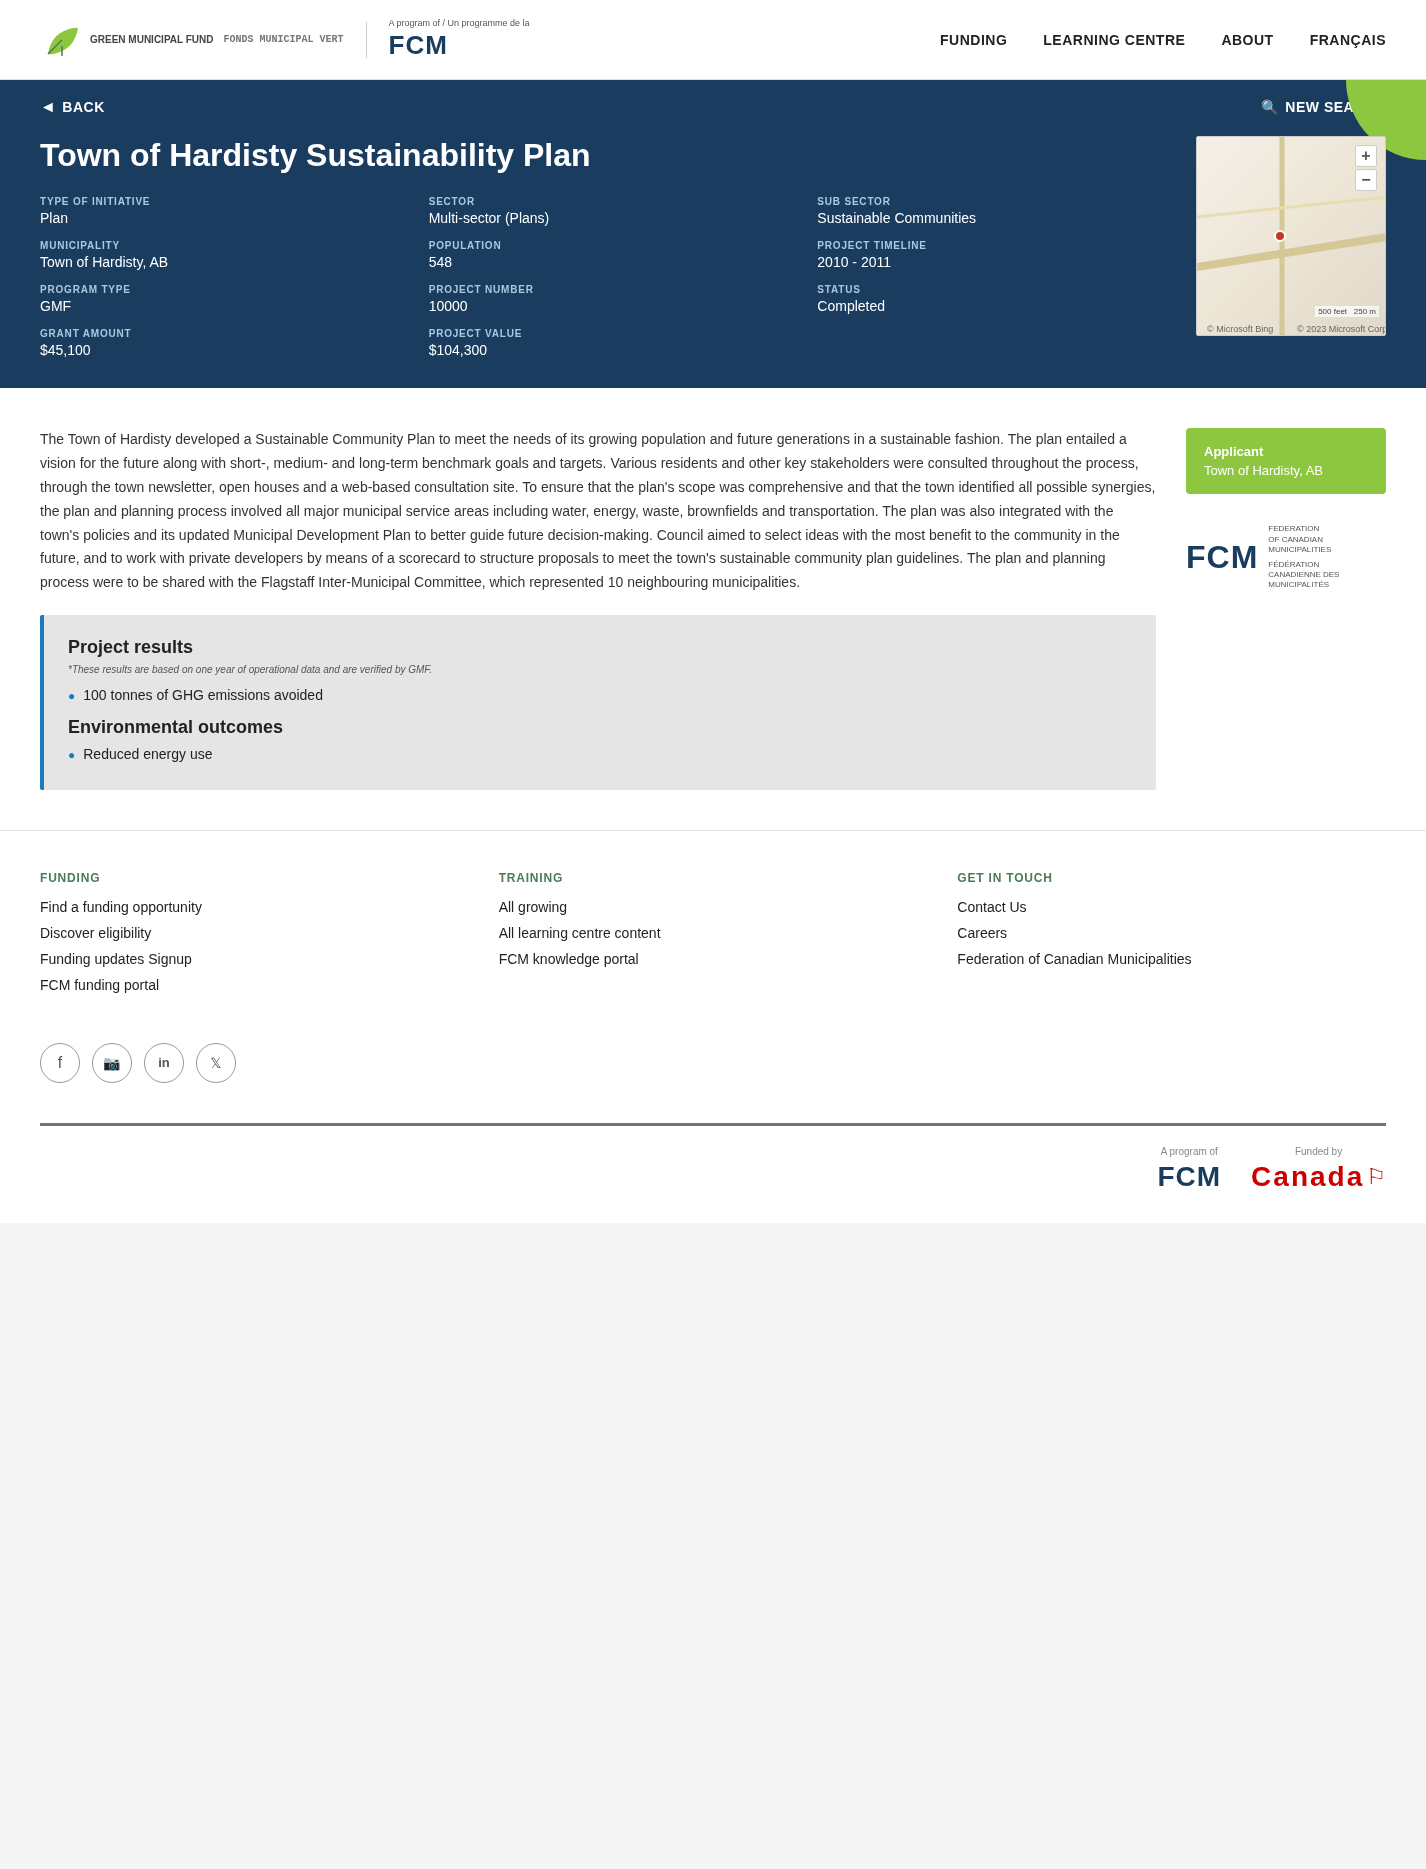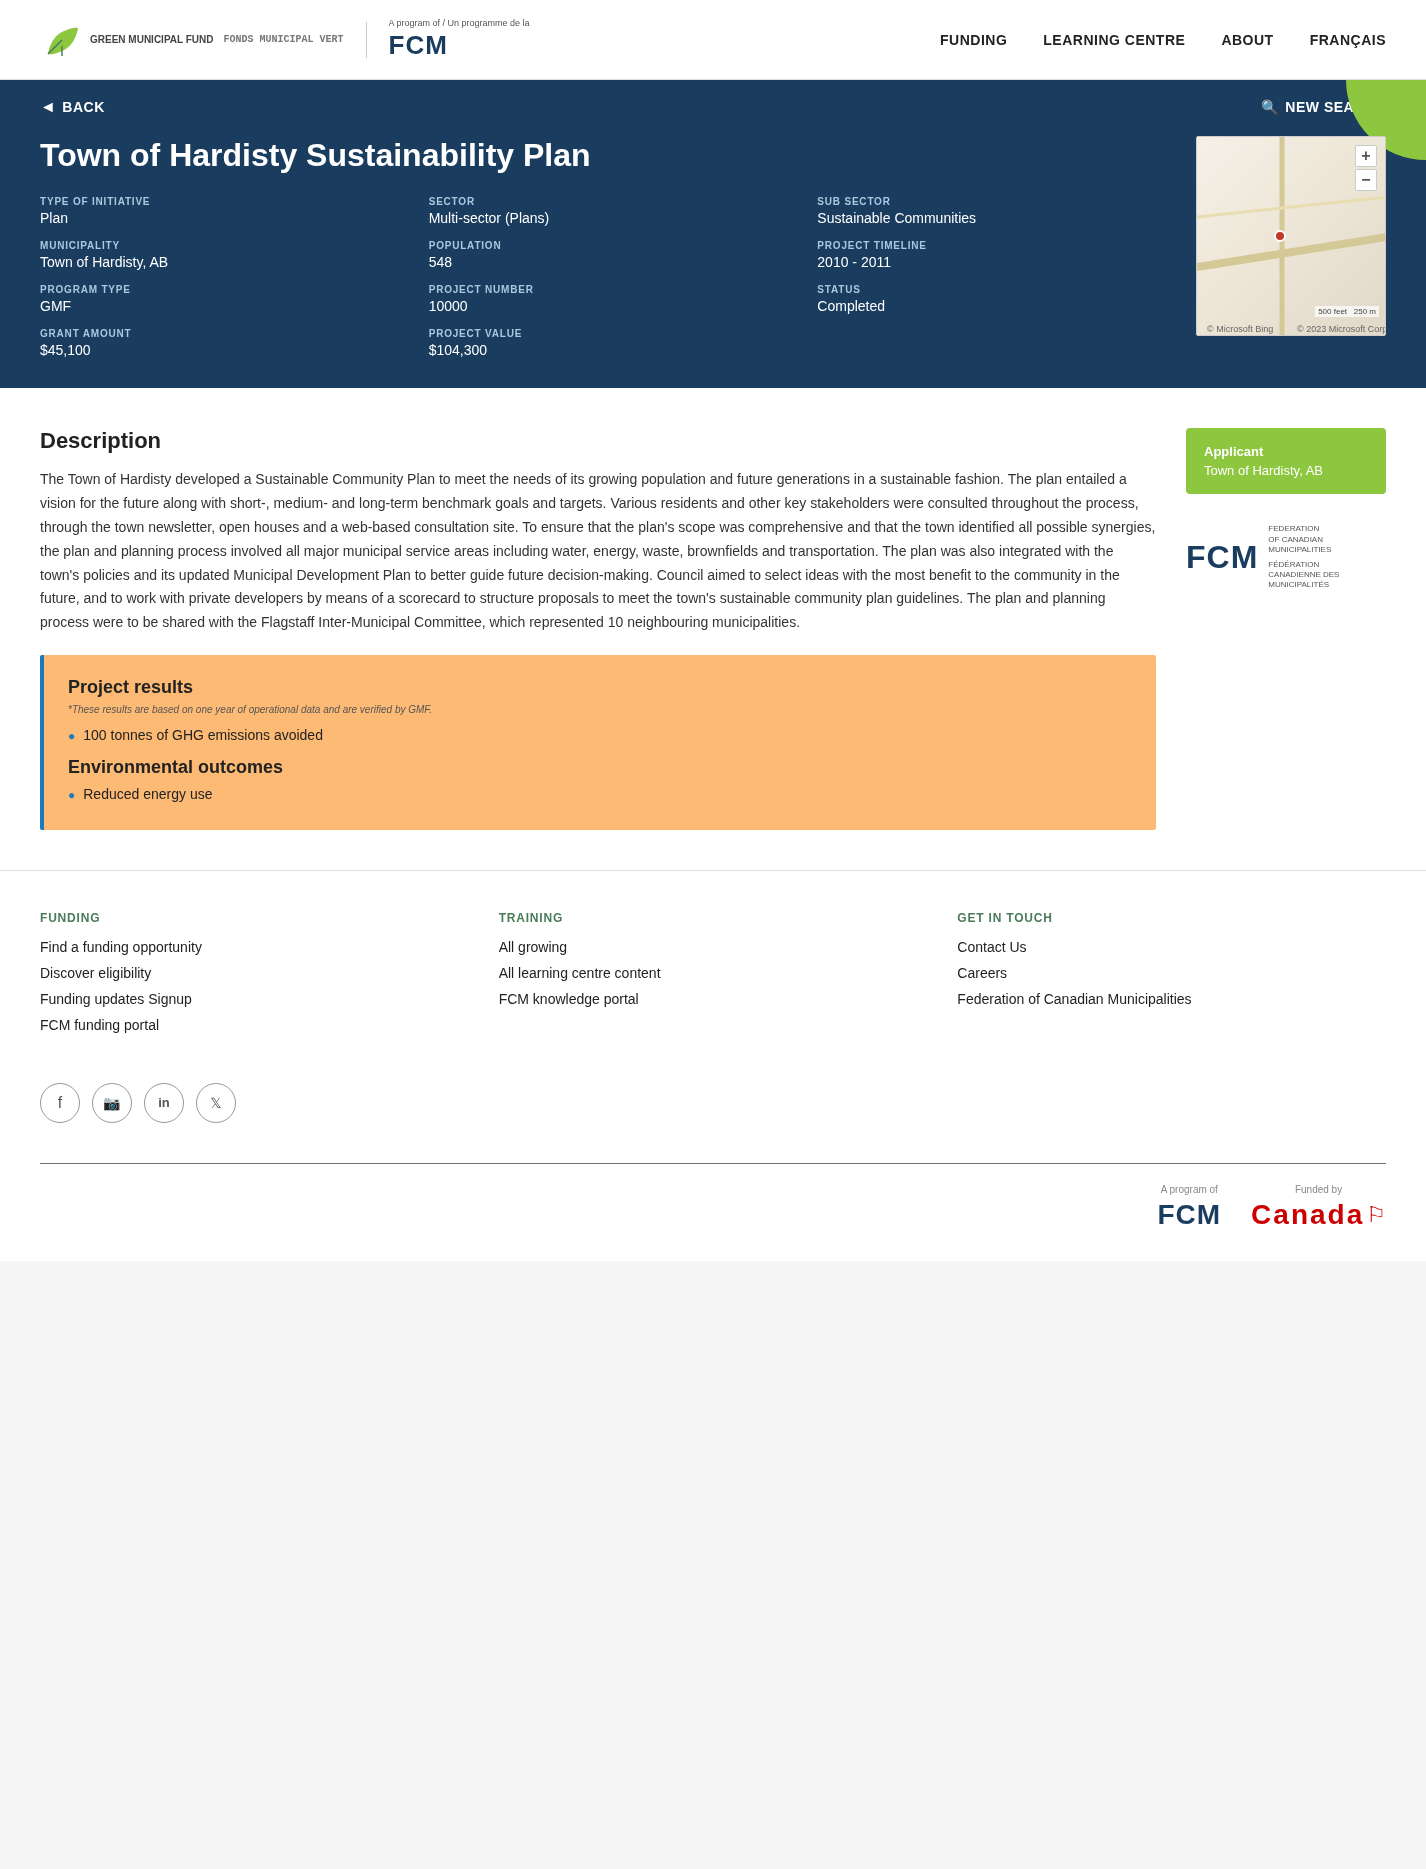--- a/index.html
+++ b/index.html
@@ -220,21 +220,21 @@
     }
     .description-text {
       font-size: 14px;
       color: #333;
       line-height: 1.7;
       margin-bottom: 20px;
     }
 
     
     .results-box {
-      background: #fdba74;
+      background: #e5e5e5;
       border-left: 4px solid #1a7abf;
       padding: 22px 24px;
       margin-top: 20px;
       border-radius: 2px;
     }
     .results-title {
       font-size: 18px;
       font-weight: bold;
       color: #222;
       margin-bottom: 6px;
@@ -351,21 +351,21 @@
       justify-content: center;
       font-size: 16px;
       color: #555;
       text-decoration: none;
     }
     .footer-bottom {
       display: flex;
       justify-content: flex-end;
       align-items: center;
       gap: 30px;
-      border-top: 1px solid #737373;
+      border-top: 3px solid #737373;
       padding-top: 20px;
     }
     .footer-bottom-block {
       display: flex;
       flex-direction: column;
       align-items: center;
     }
     .footer-bottom-label {
       font-size: 10px;
       color: #888;
@@ -521,21 +521,20 @@
 
           <div style="position:absolute;bottom:18px;right:6px;font-size:8px;color:#444;background:rgba(255,255,255,0.7);padding:1px 3px;">500 feet &nbsp; 250 m</div>
         </div>
       </div>
     </div>
   </div>
 </section>
 
 <div class="main-content">
   <div class="main-left">
-    <h2 class="section-title">Description</h2>
     <p class="description-text">The Town of Hardisty developed a Sustainable Community Plan to meet the needs of its growing population and future generations in a sustainable fashion. The plan entailed a vision for the future along with short-, medium- and long-term benchmark goals and targets. Various residents and other key stakeholders were consulted throughout the process, through the town newsletter, open houses and a web-based consultation site. To ensure that the plan's scope was comprehensive and that the town identified all possible synergies, the plan and planning process involved all major municipal service areas including water, energy, waste, brownfields and transportation. The plan was also integrated with the town's policies and its updated Municipal Development Plan to better guide future decision-making. Council aimed to select ideas with the most benefit to the community in the future, and to work with private developers by means of a scorecard to structure proposals to meet the town's sustainable community plan guidelines. The plan and planning process were to be shared with the Flagstaff Inter-Municipal Committee, which represented 10 neighbouring municipalities.</p>
 
     <div class="results-box">
       <div class="results-title">Project results</div>
       <div class="results-note">*These results are based on one year of operational data and are verified by GMF.</div>
       <ul class="results-list">
         <li>100 tonnes of GHG emissions avoided</li>
       </ul>
       <div class="env-title">Environmental outcomes</div>
       <ul class="results-list">

